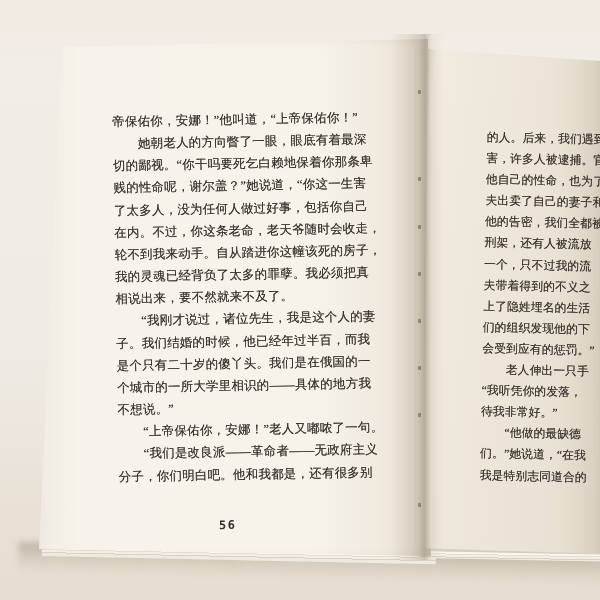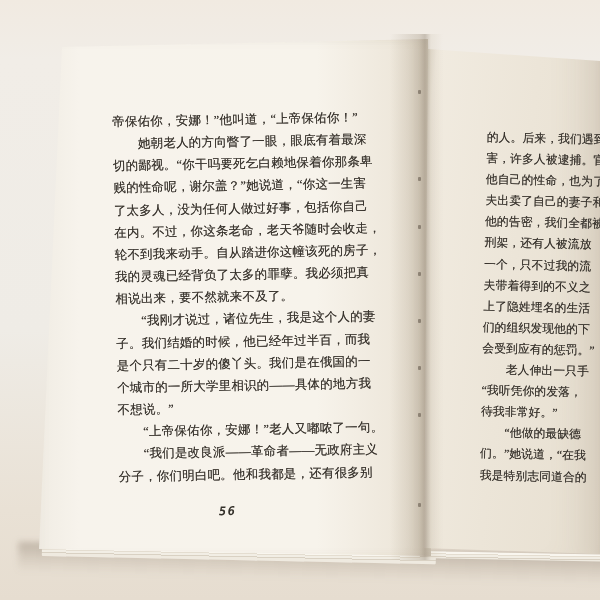--- a/index.html
+++ b/index.html
@@ -33,23 +33,23 @@
     background:linear-gradient(to right,rgba(160,144,120,0) 0%,rgba(140,124,100,.26) 44%,rgba(118,102,82,.34) 53%,rgba(190,178,156,.16) 62%,rgba(240,234,222,0) 80%);}
   .stitch{position:absolute;left:418px;width:3px;height:4px;z-index:6;border-radius:1px;
     background:rgba(92,82,70,.55);}
   .text-block{position:absolute;z-index:5;color:var(--ink,#38332d);transform-origin:0 0;
     text-shadow:0 0 .4px rgba(56,51,45,.7);}
   .text-left{left:112px;top:111px;width:268px;font-size:12.5px;line-height:22.15px;
     letter-spacing:.2px;transform:rotate(-1.05deg);}
   .text-right{left:487px;top:127px;width:150px;font-size:11.8px;line-height:21.1px;
     letter-spacing:.1px;transform:rotate(1.2deg);}
   .tline{white-space:nowrap;height:1em;line-height:inherit;height:auto;}
-  .page-number{position:absolute;left:219px;top:504px;z-index:5;
+  .page-number{position:absolute;left:219px;top:518px;z-index:5;
     font-family:"DejaVu Sans Mono",monospace;font-size:12px;font-weight:bold;
-    letter-spacing:1.5px;color:#34302a;transform:rotate(-1deg);font-style:italic;}
+    letter-spacing:1.5px;color:#34302a;transform:rotate(-1deg);}
 </style>
 </head>
 <body>
 
 <div class="scene">
 
   <div class="book-shadow"></div>
 
   <div class="edge-stack left"></div>
   <div class="edge-stack right"></div>

